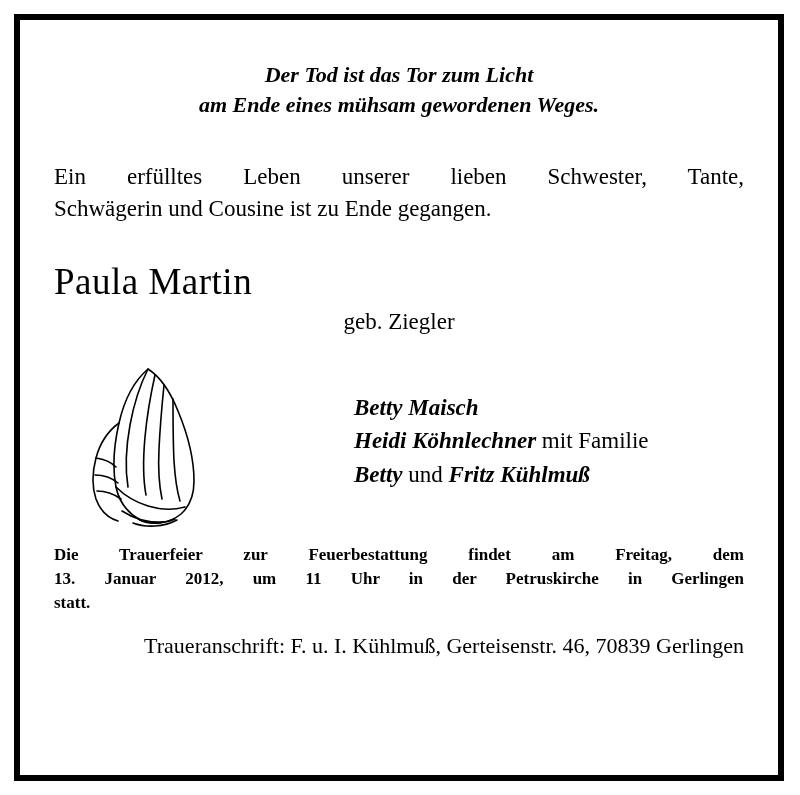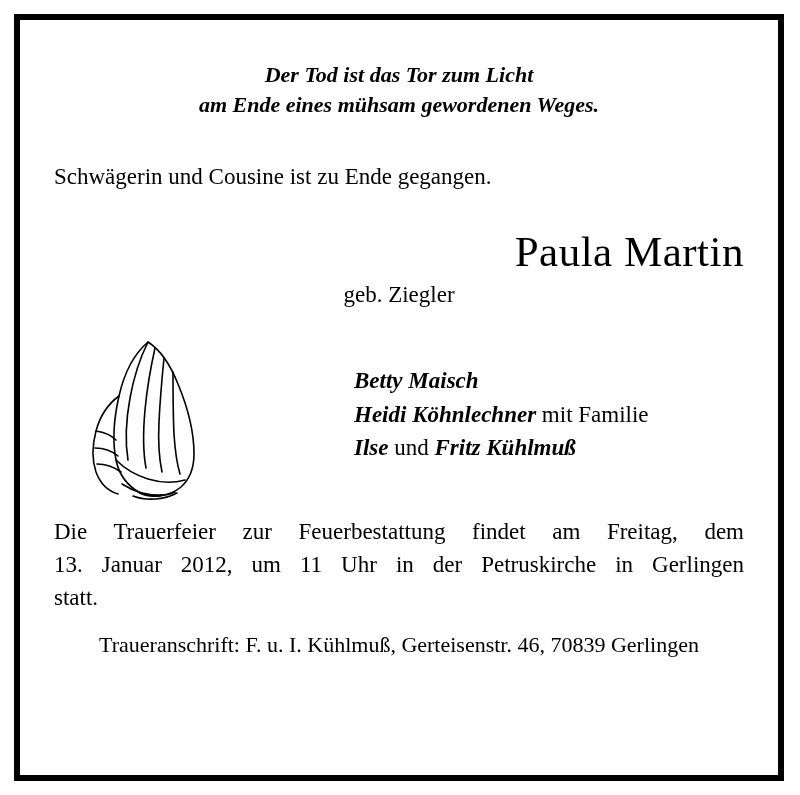--- a/index.html
+++ b/index.html
@@ -47,22 +47,22 @@
     text-align: justify;
   }
   .intro .l1 {
     text-align: justify;
     text-align-last: justify;
   }
   .intro .l2 {
     text-align: left;
   }
   .name {
-    text-align: right;
-    font-size: 43px;
+    text-align: left;
+    font-size: 37px;
     margin-top: 34px;
     letter-spacing: 0.5px;
   }
   .birthname {
     text-align: center;
     font-size: 23px;
     margin-top: 6px;
   }
   .dates {
     text-align: center;
@@ -91,46 +91,48 @@
   }
   .memorial .hdr {
     padding-left: 6px;
   }
   .memorial b {
     font-weight: bold;
     font-style: italic;
   }
   .closing {
     margin-top: 12px;
-    font-size: 23px;
+    font-size: 17px;
     line-height: 1.42;
     text-align: left;
+    font-weight: bold;
   }
   .closing .c1 {
     text-align: justify;
     text-align-last: justify;
   }
   .address {
     margin-top: 18px;
     font-size: 22px;
-    text-align: center;
+    text-align: right;
   }
 </style>
 </head>
 <body>
 
 <div class="obituary">
   <div class="frame">
 
     <div class="verse">
       <div>Der Tod ist das Tor zum Licht</div>
       <div>am Ende eines mühsam gewordenen Weges.</div>
     </div>
 
     <div class="intro">
+      <div class="l1">Ein erfülltes Leben unserer lieben Schwester, Tante,</div>
       <div class="l2">Schwägerin und Cousine ist zu Ende gegangen.</div>
     </div>
 
     <div class="name">Paula Martin</div>
     <div class="birthname">geb. Ziegler</div>
 
     <div class="mid">
       <div class="hands">
         <svg viewBox="0 0 140 165" width="140" height="165" aria-hidden="true">
           <g fill="none" stroke="#000000" stroke-width="1.6" stroke-linecap="round" stroke-linejoin="round">
@@ -152,21 +154,21 @@
       </div>
 
       <div class="memorial">
         <div>
           <b>Betty Maisch</b>
         </div>
         <div>
           <b>Heidi Köhnlechner</b><span> mit Familie</span>
         </div>
         <div>
-          <b>Ilse</b><span> und </span><b>Fritz Kühlmuß</b>
+          <b>Betty</b><span> und </span><b>Fritz Kühlmuß</b>
         </div>
       </div>
     </div>
 
     <div class="closing">
       <div class="c1">Die Trauerfeier zur Feuerbestattung findet am Freitag, dem</div>
       <div class="c1">13. Januar 2012, um 11 Uhr in der Petruskirche in Gerlingen</div>
       <div>statt.</div>
     </div>
 

